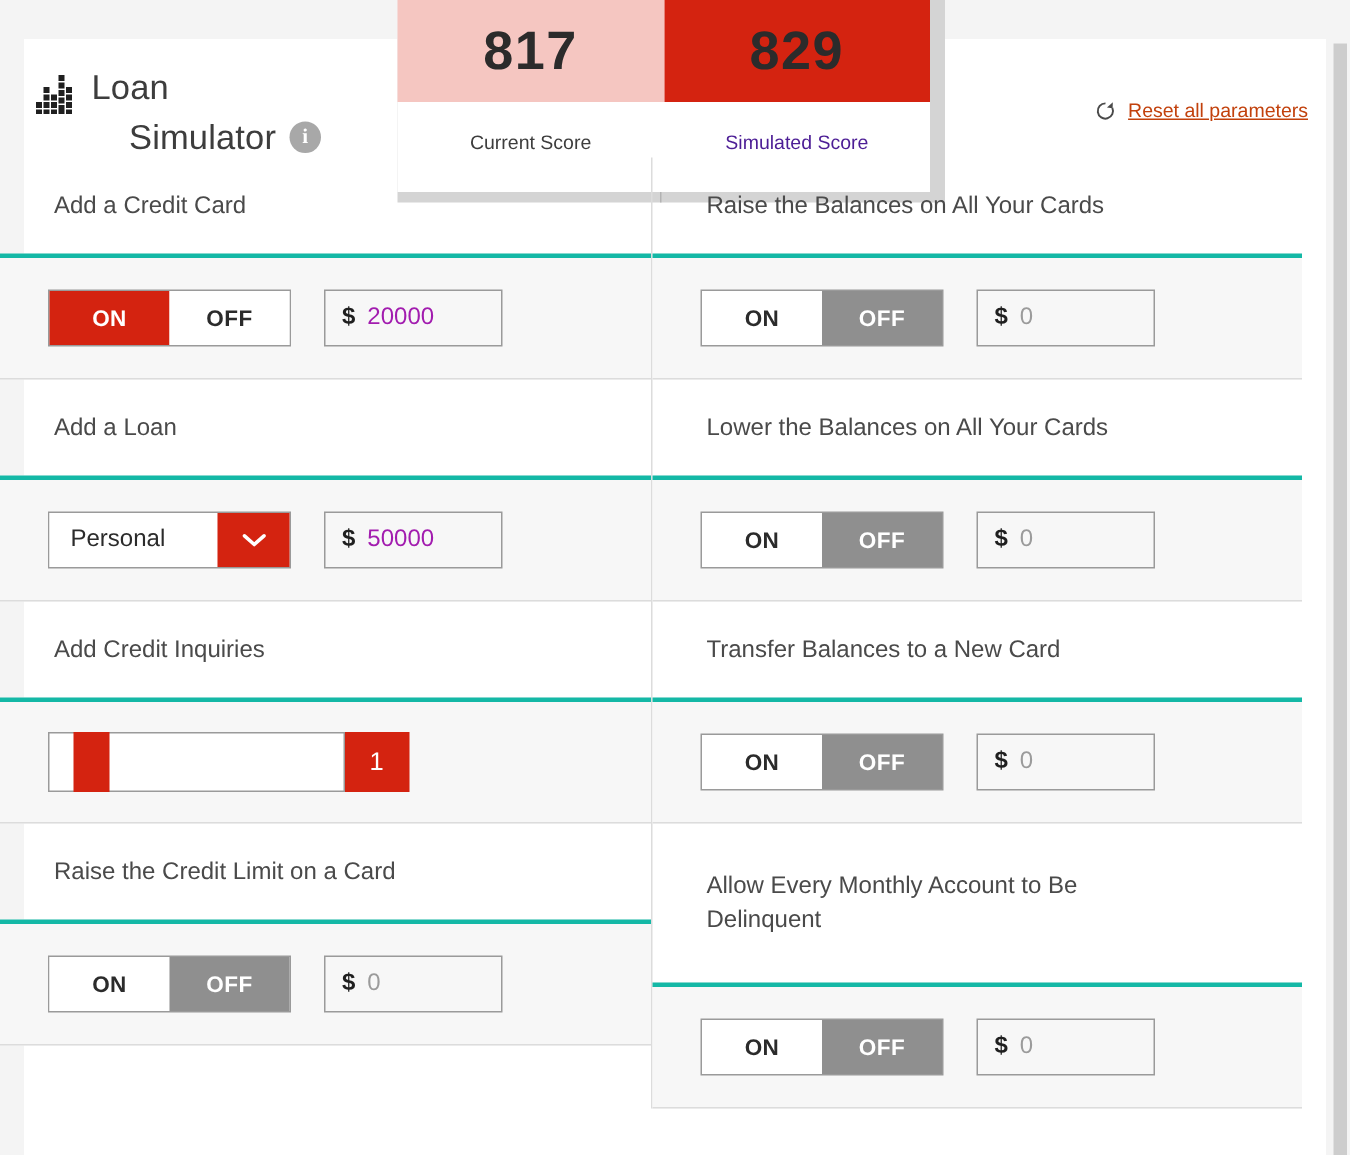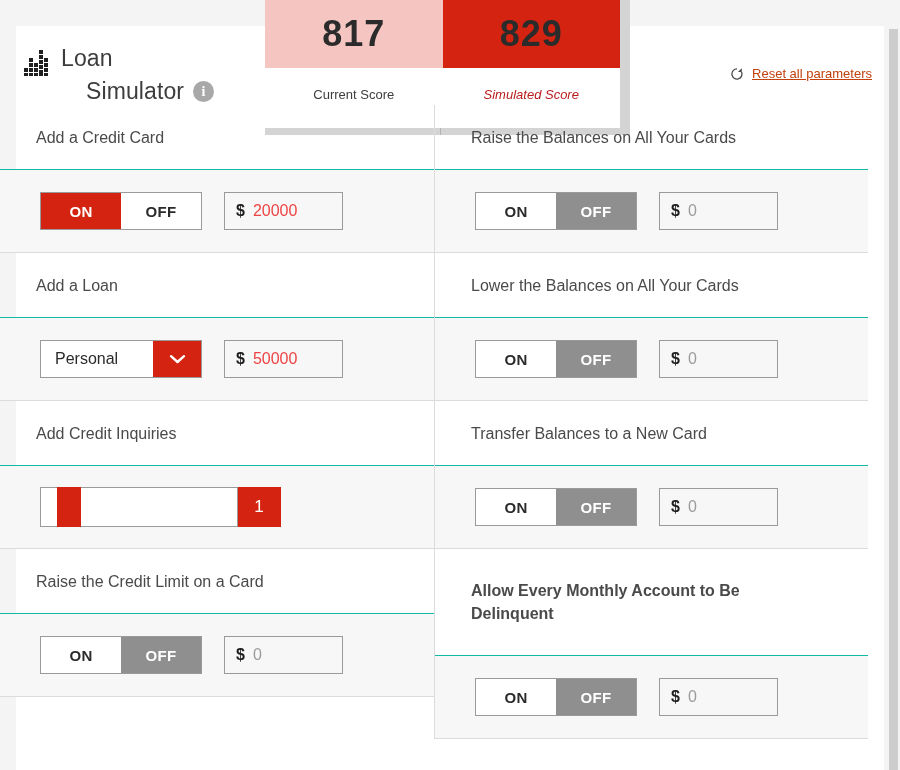--- a/index.html
+++ b/index.html
@@ -146,21 +146,21 @@
 
   .score-labels { display: flex; width: 355px; height: 52px; }
   .score-label {
     flex: 1 1 0;
     display: flex;
     align-items: center;
     justify-content: center;
     font-size: 13px;
   }
   .score-label.current   { color: #3d3d3d; }
-  .score-label.simulated { color: #b91c1c; font-style: italic; }
+  .score-label.simulated { color: #4c1d95; }
 
   
   #grid {
     position: absolute;
     left: 0;
     top: 105px;
     width: 868px;
     display: flex;
   }
   .col { width: 434px; position: relative; }
@@ -174,30 +174,30 @@
     align-items: center;
     padding: 0 36px 0 36px;
     font-size: 16px;
     color: #4a4a4a;
     line-height: 23px;
   }
   .param-label.two-line {
     height: 106px;
     align-items: center;
   }
-  .param-label span { display: block; font-weight: bold; }
+  .param-label span { display: block; }
 
   .param-control {
     height: 84px;
     display: flex;
     align-items: center;
-    padding-left: 40px;
+    padding-left: 32px;
     gap: 22px;
     background: #f7f7f7;
-    border-top: 1px solid #14b8a6;
+    border-top: 3px solid #14b8a6;
     border-bottom: 1px solid #dcdcdc;
   }
 
   
   .toggle {
     display: flex;
     height: 38px;
     border: 1px solid #9a9a9a;
     width: 162px;
     flex: none;
@@ -254,21 +254,21 @@
     padding-left: 11px;
     gap: 8px;
     flex: none;
     cursor: text;
   }
   .money .cur {
     font-size: 16px;
     font-weight: bold;
     color: #1f1f1f;
   }
-  .money .amt { font-size: 16px; color: #ef4444; }
+  .money .amt { font-size: 16px; color: #a21caf; }
   .money .amt.placeholder { color: #9b9b9b; }
 
   
   .slider-wrap {
     display: flex;
     align-items: center;
     height: 40px;
     flex: none;
     cursor: pointer;
   }

